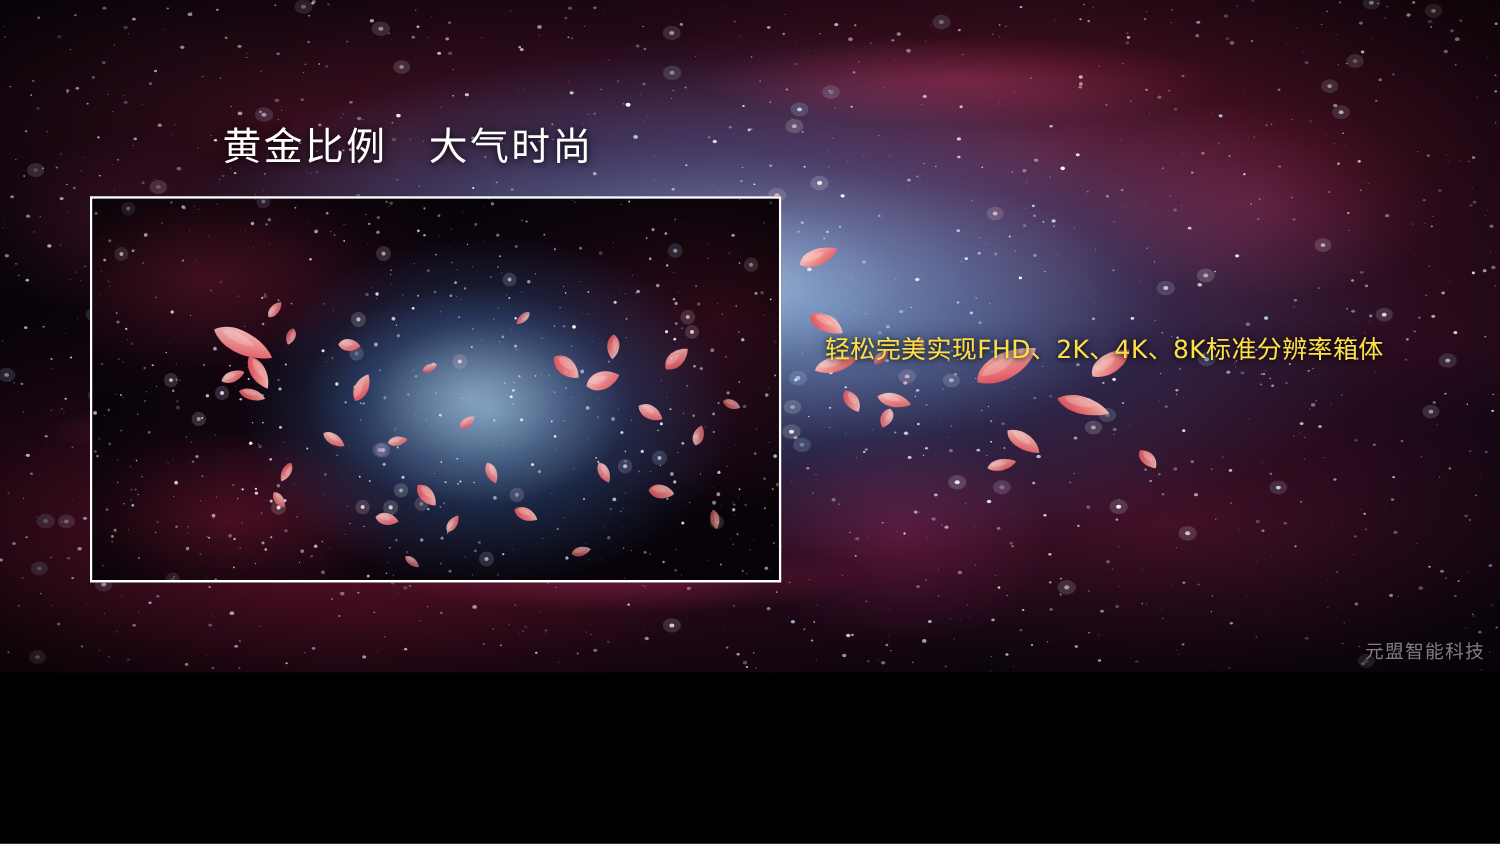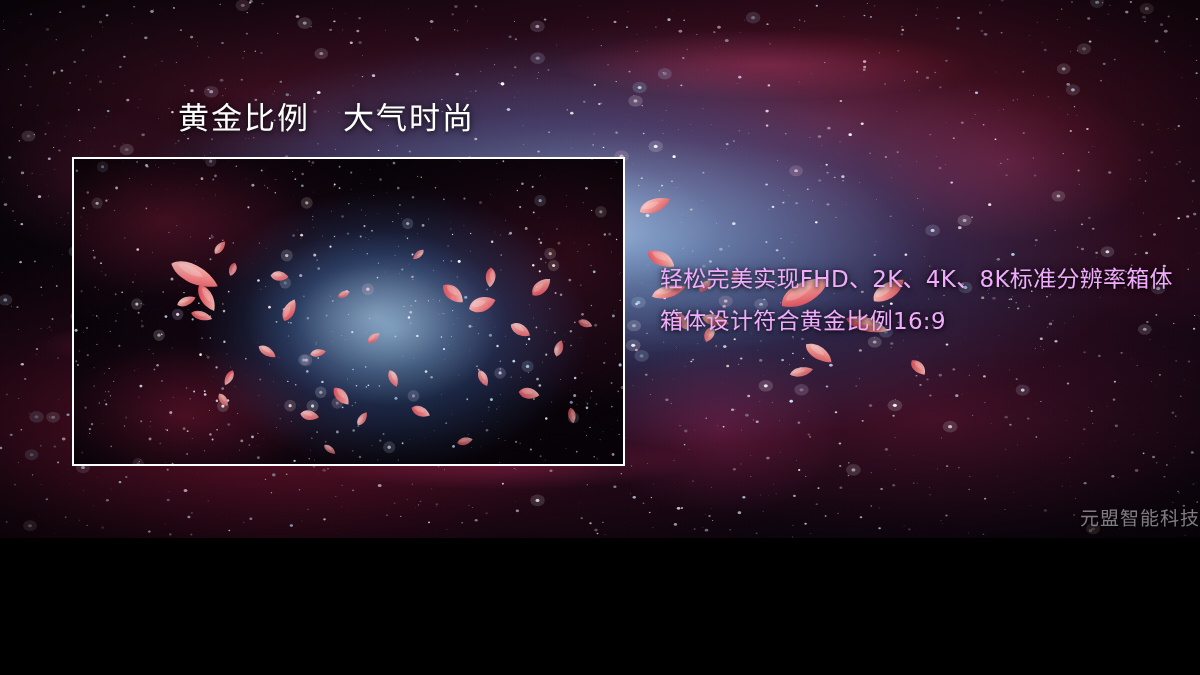--- a/index.html
+++ b/index.html
@@ -115,34 +115,34 @@
   #outer-petals svg { display: block; width: 100%; height: 100%; }
 
   
   #body-text {
     position: absolute;
     left: 660px;
     top: 258px;
     width: 520px;
   }
   .body-line {
-    font-size: 23px;
+    font-size: 20px;
     line-height: 42px;
-    color: #f0abfc;
+    color: #fde047;
     white-space: pre;
     letter-spacing: 0.3px;
     text-shadow: 0 1px 4px rgba(0,0,0,0.85), 0 0 10px rgba(0,0,0,0.55);
   }
 
   
   #watermark {
     position: absolute;
-    right: 0;
+    right: 12px;
     bottom: 8px;
-    font-size: 19px;
+    font-size: 15px;
     letter-spacing: 1px;
     color: rgba(205,195,205,0.62);
     text-shadow: 0 1px 2px rgba(0,0,0,0.7);
   }
 </style>
 </head>
 <body>
 
 <div id="slide">
 
@@ -2606,17 +2606,16 @@
           <g transform="translate(736,338) rotate(96)">
             <path d="M0,0 C2.88,-5.699999999999999 11.52,-5.1 16,-0.72 C11.84,3.7199999999999998 3.84,4.92 0,0 Z" fill="url(#ogB)" opacity="0.8"></path>
             <path d="M0,0 C1.584,-2.3939999999999997 6.336,-2.142 8.8,-0.3024 C6.5120000000000005,1.5624 2.112,2.0664 0,0 Z" fill="#ffffff" opacity="0.18" transform="translate(1.92,-1.08)"></path>
           </g>
         </g>
     </svg>
   </div>
 
   <div id="body-text">
     <div class="body-line">轻松完美实现FHD、2K、4K、8K标准分辨率箱体</div>
-    <div class="body-line">箱体设计符合黄金比例16:9</div>
   </div>
 
   <div id="watermark">元盟智能科技</div>
 </div>
 
 </body></html>

